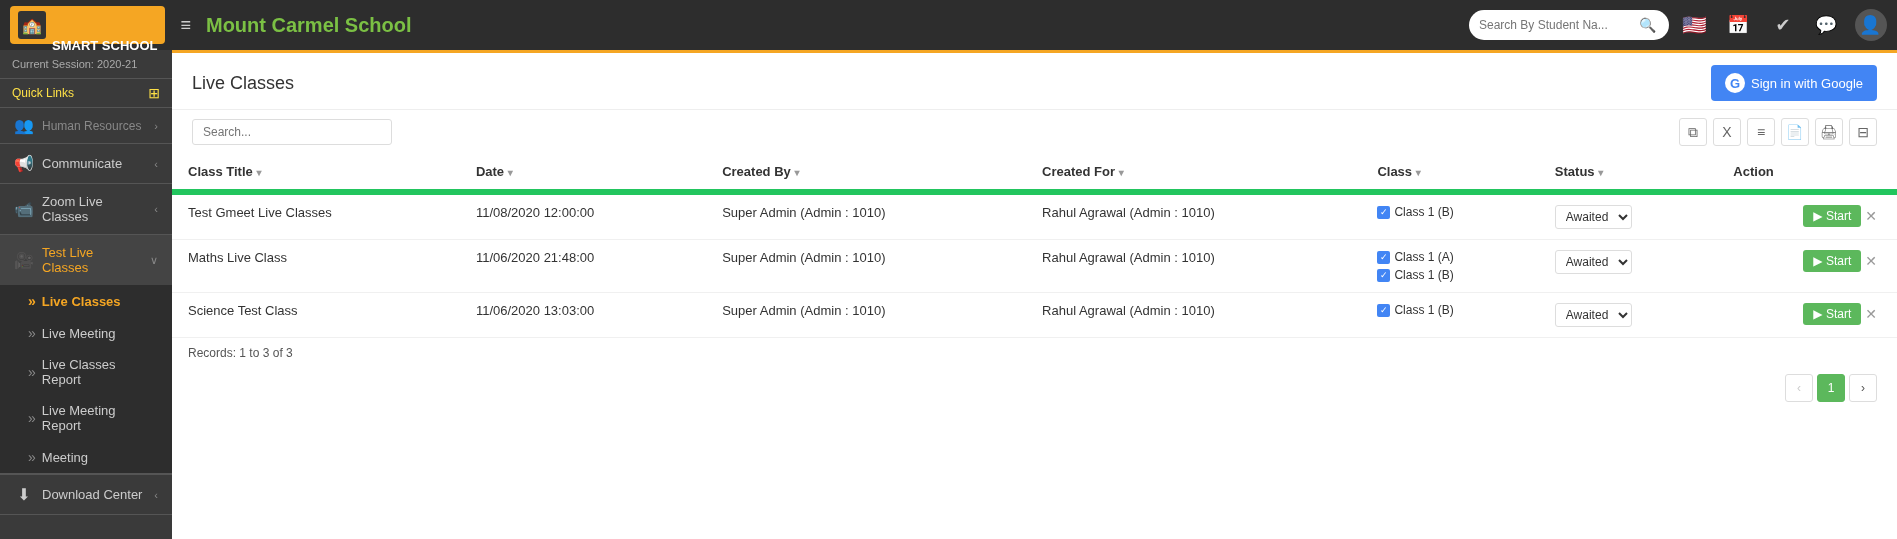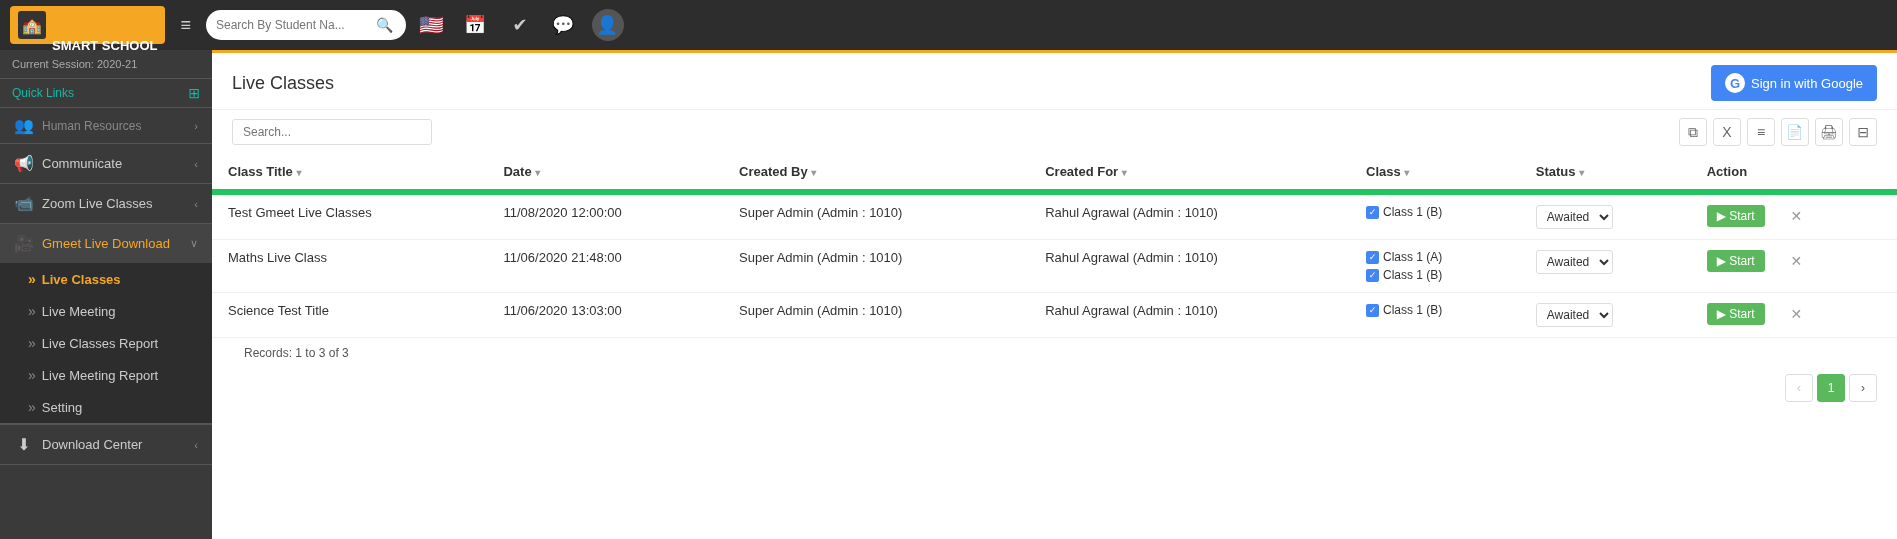--- a/index.html
+++ b/index.html
@@ -100,41 +100,41 @@
 
     
     .main-layout {
       display: flex;
       flex: 1;
       overflow: hidden;
     }
 
     
     .sidebar {
-      width: 212px;
+      width: 172px;
       background: #3a3a3a;
       flex-shrink: 0;
       overflow-y: auto;
       color: #ccc;
     }
     .sidebar-session {
       padding: 8px 12px;
       font-size: 11px;
       color: #aaa;
       border-bottom: 1px solid #555;
     }
     .sidebar-quick-links {
       display: flex;
       align-items: center;
       justify-content: space-between;
       padding: 6px 12px;
       border-bottom: 1px solid #555;
     }
     .sidebar-quick-links span {
-      color: #14b8a6;
+      color: #fde047;
       font-size: 12px;
     }
     .sidebar-section {
       border-bottom: 1px solid #555;
     }
     .sidebar-item {
       display: flex;
       align-items: center;
       padding: 10px 14px;
       cursor: pointer;
@@ -304,25 +304,26 @@
       background: none;
       border: none;
       color: #999;
       cursor: pointer;
       font-size: 14px;
       padding: 2px 4px;
     }
     .action-cell {
       display: flex;
       align-items: center;
-      gap: 22px;
+      gap: 0;
+      justify-content: flex-end;
     }
 
     .records-info {
-      padding: 8px 32px;
+      padding: 8px 16px;
       font-size: 12px;
       color: #555;
     }
 
     
     .pagination {
       display: flex;
       justify-content: flex-end;
       align-items: center;
       padding: 6px 20px;
@@ -355,20 +356,21 @@
   </style>
 </head>
 <body>
 
 <div class="top-nav">
   <div class="logo-area">
     <div class="logo-icon">🏫</div>
     <span class="logo-text">SMART SCHOOL</span>
   </div>
   <span class="hamburger">≡</span>
+  <span class="school-name">Mount Carmel School</span>
   <div class="search-bar">
     <input type="text" style="border: none; outline: none; font-size: 12px; width: 160px; color: rgb(85, 85, 85);" placeholder="Search By Student Na...">
     <span>🔍</span>
   </div>
   <div class="nav-icons">
     <div class="nav-icon flag">🇺🇸</div>
     <div class="nav-icon">📅</div>
     <div class="nav-icon">✔</div>
     <div class="nav-icon">💬</div>
     <div class="nav-icon user">👤</div>
@@ -404,21 +406,21 @@
       <div class="sidebar-item">
         <span class="item-icon">📹</span>
         <span class="item-label">Zoom Live Classes</span>
         <span class="chevron">‹</span>
       </div>
     </div>
 
     <div class="sidebar-section">
       <div class="sidebar-item active-parent">
         <span class="item-icon">🎥</span>
-        <span class="item-label">Gmeet Live Download</span>
+        <span class="item-label">Test Live Classes</span>
         <span class="chevron">∨</span>
       </div>
 
       <div class="submenu">
         <div class="submenu-item active">
           <span class="bullet">»</span>
           <span>Live Classes</span>
         </div>
         <div class="submenu-item">
           <span class="dot">»</span>
@@ -427,21 +429,21 @@
         <div class="submenu-item">
           <span class="dot">»</span>
           <span>Live Classes Report</span>
         </div>
         <div class="submenu-item">
           <span class="dot">»</span>
           <span>Live Meeting Report</span>
         </div>
         <div class="submenu-item">
           <span class="dot">»</span>
-          <span>Setting</span>
+          <span>Meeting</span>
         </div>
       </div>
     </div>
 
     <div class="sidebar-section download-item">
       <div class="sidebar-item">
         <span class="item-icon">⬇</span>
         <span class="item-label">Download Center</span>
         <span class="chevron">‹</span>
       </div>
@@ -523,21 +525,21 @@
             </td>
             <td><select class="status-select"><option value="Awaited">Awaited</option><option value="Started">Started</option><option value="Ended">Ended</option></select></td>
             <td>
               <div class="action-cell">
                 <button class="start-btn">▶ Start</button>
                 <button class="delete-btn">✕</button>
               </div>
             </td>
           </tr>
           <tr>
-            <td>Science Test Title</td>
+            <td>Science Test Class</td>
             <td class="date-cell">11/06/2020 13:03:00</td>
             <td>Super Admin (Admin : 1010)</td>
             <td>Rahul Agrawal (Admin : 1010)</td>
             <td>
               <div style="display: flex; flex-direction: column; gap: 4px;">
                 <div style="display: flex; align-items: center; gap: 4px; font-size: 12px;">
                   <div style="width: 13px; height: 13px; background: rgb(66, 133, 244); border-radius: 2px; display: flex; align-items: center; justify-content: center; color: rgb(255, 255, 255); font-size: 9px; flex-shrink: 0;">✓</div>
                   <span>Class 1 (B)</span>
                 </div>
               </div>

